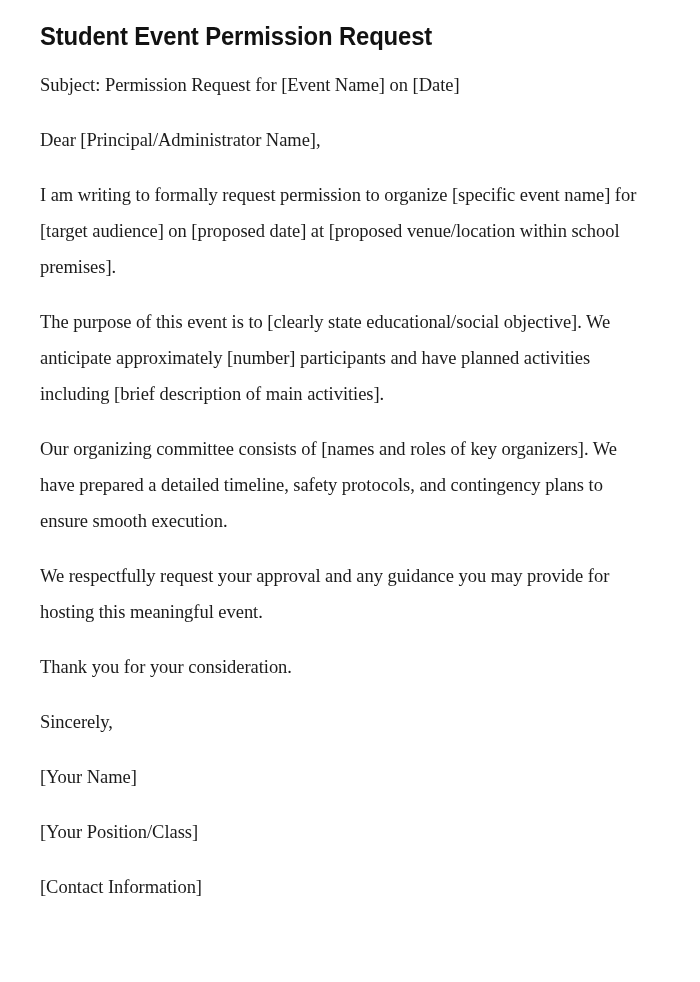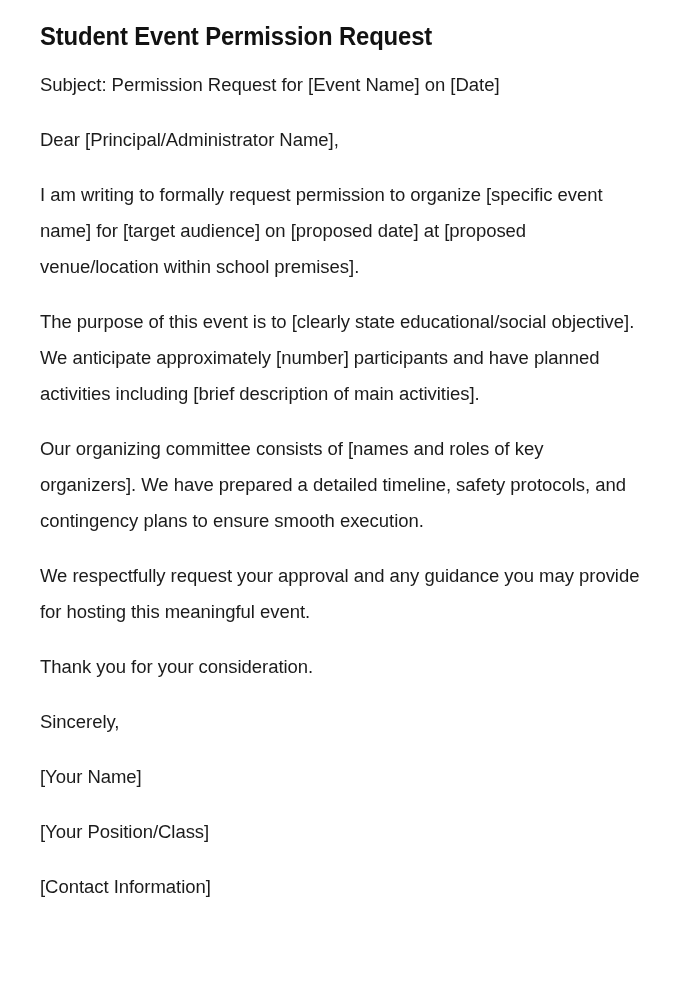--- a/index.html
+++ b/index.html
@@ -34,20 +34,21 @@
     font-weight: 700;
     letter-spacing: -0.15px;
     color: #121212;
     transform: scaleX(0.955);
     transform-origin: left center;
     white-space: nowrap;
   }
 
   .doc-body {
     display: block;
+    font-family: Liberation Serif, serif;
   }
 
   .doc-para {
     margin: 0 0 19px 0;
     padding: 0;
     font-size: 19.2px;
     line-height: 36px;
     font-weight: 400;
     color: #1b1b1b;
     letter-spacing: -0.05px;

